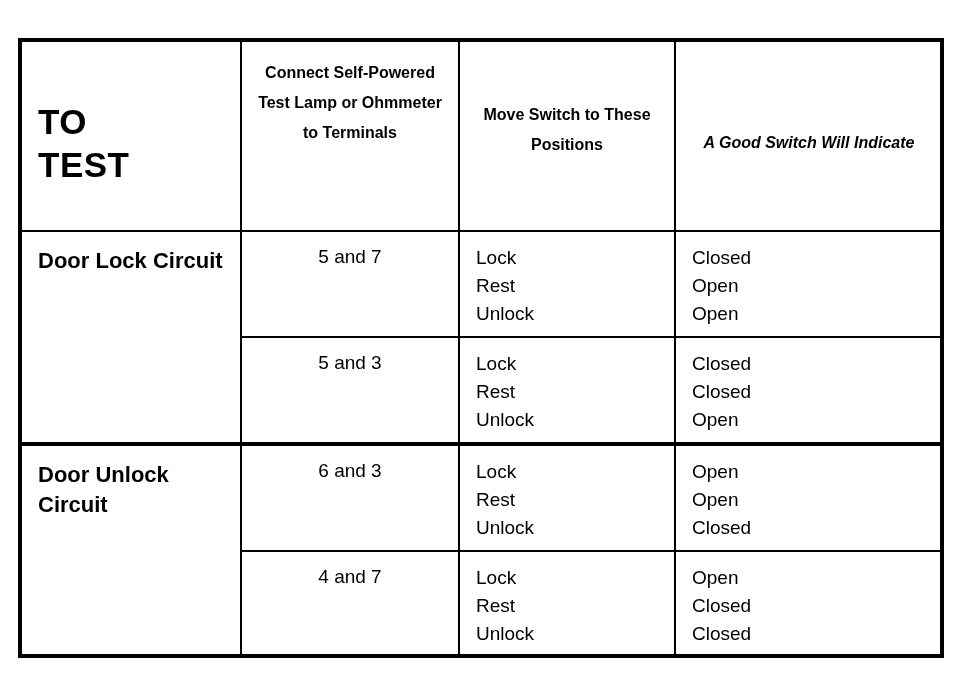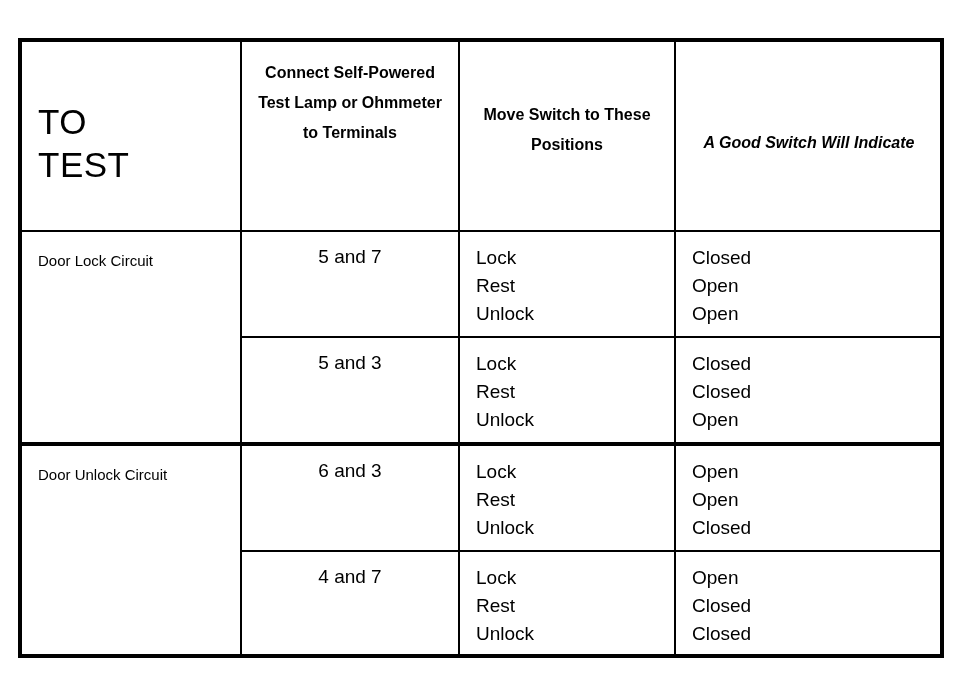--- a/index.html
+++ b/index.html
@@ -60,21 +60,21 @@
   col.c4 { width: 268px; }
 
   
   .hdr {
     height: 192px;
   }
   .hdr td {
     border-bottom: 4px solid #000000;
   }
   .hdr-totest {
-    font-weight: normal;
+    font-weight: bold;
     font-size: 35px;
     line-height: 43px;
     padding: 60px 0 0 18px !important;
     letter-spacing: 0.5px;
     margin-top: 32px;
   }
   .hdr-cell {
     font-weight: bold;
     font-size: 16px;
     line-height: 30px;
@@ -85,22 +85,22 @@
     padding-top: 60px !important;
     margin-top: 20px;
   }
   .hdr-cell.right {
     padding-top: 88px !important;
     font-style: italic;
   }
 
   
   .circuit {
-    font-weight: normal;
-    font-size: 15px;
+    font-weight: bold;
+    font-size: 22px;
     line-height: 30px;
     padding: 14px 0 0 18px !important;
   }
   .terminals {
     font-size: 19px;
     text-align: center;
     padding: 14px 0 0 0 !important;
   }
   .steps, .result {
     font-size: 19px;

